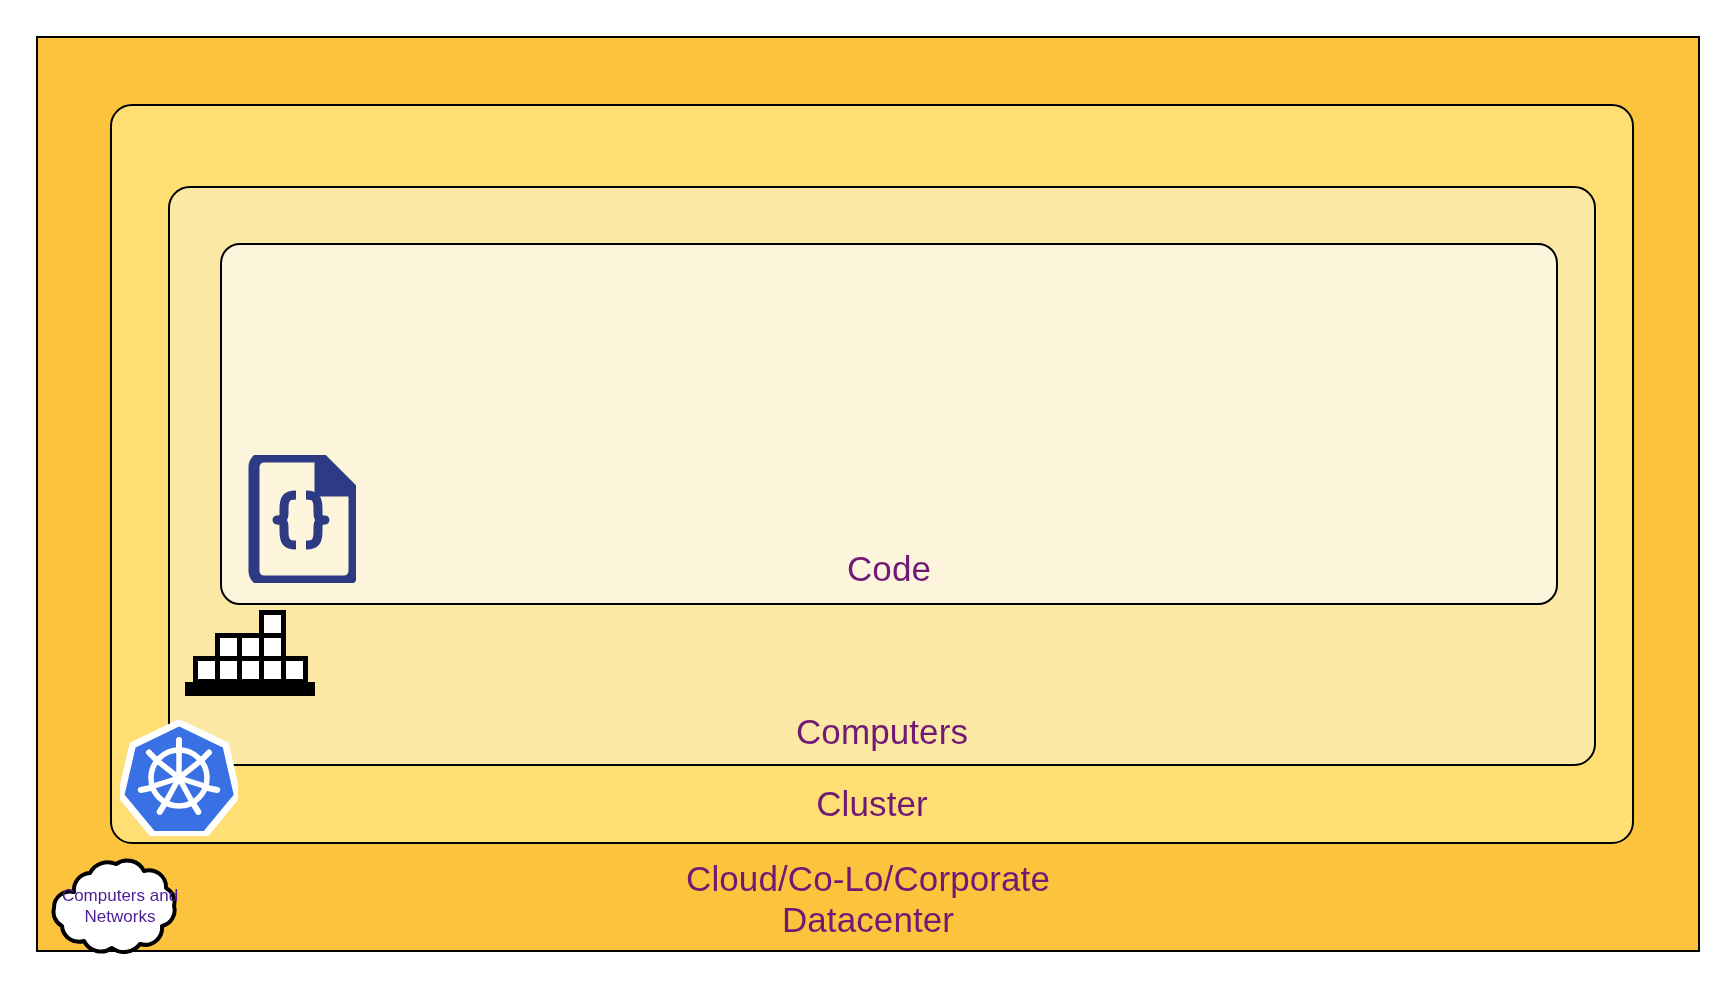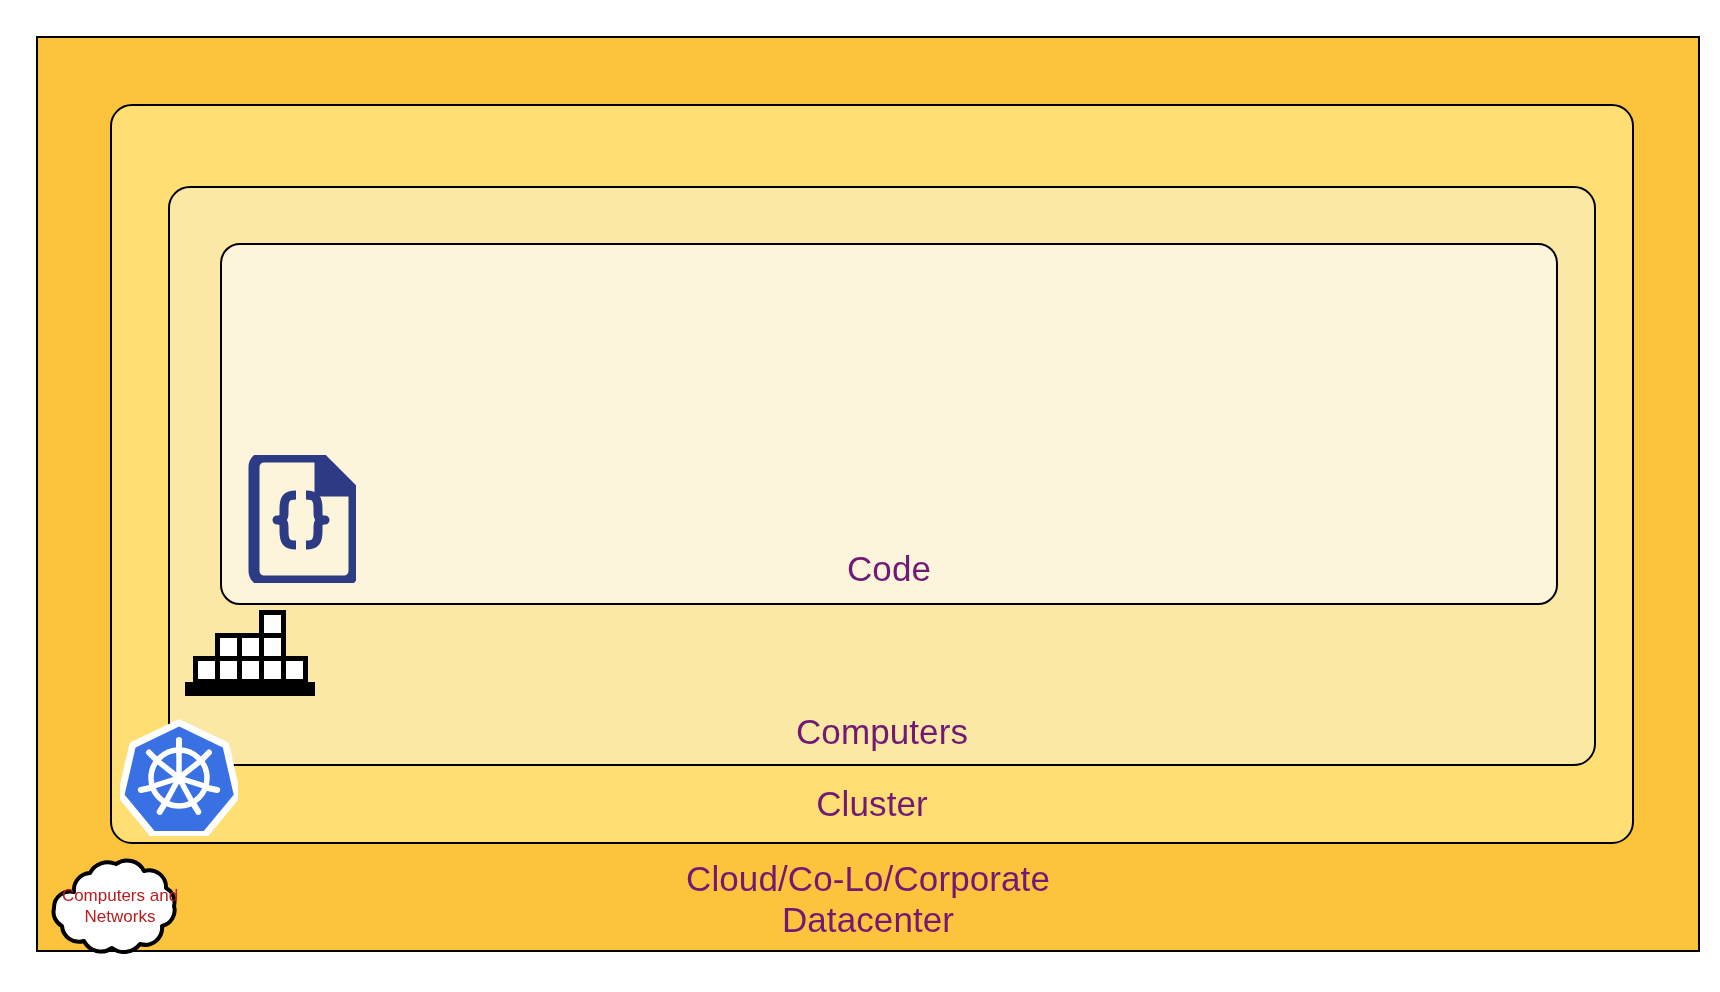--- a/index.html
+++ b/index.html
@@ -135,21 +135,21 @@
 
   .cloud-label {
     position: absolute;
     left: 12px;
     right: 0;
     top: 50%;
     transform: translateY(-50%);
     text-align: center;
     font-size: 17px;
     line-height: 21px;
-    color: #b91c1c;
+    color: #4c1d95;
     white-space: pre-line;
     pointer-events: none;
   }
 </style>
 </head>
 <body>
 
 <div id="canvas">
 
   <div class="layer" id="layer-datacenter">

